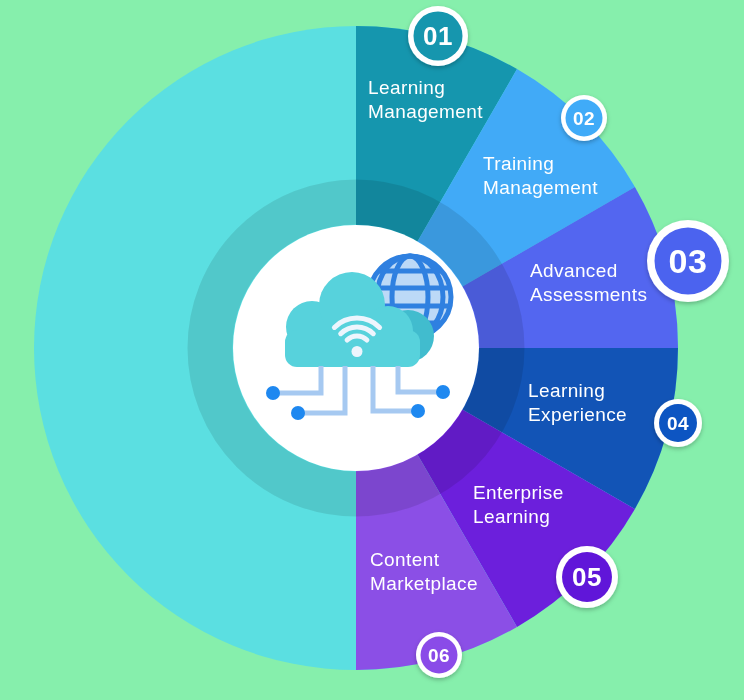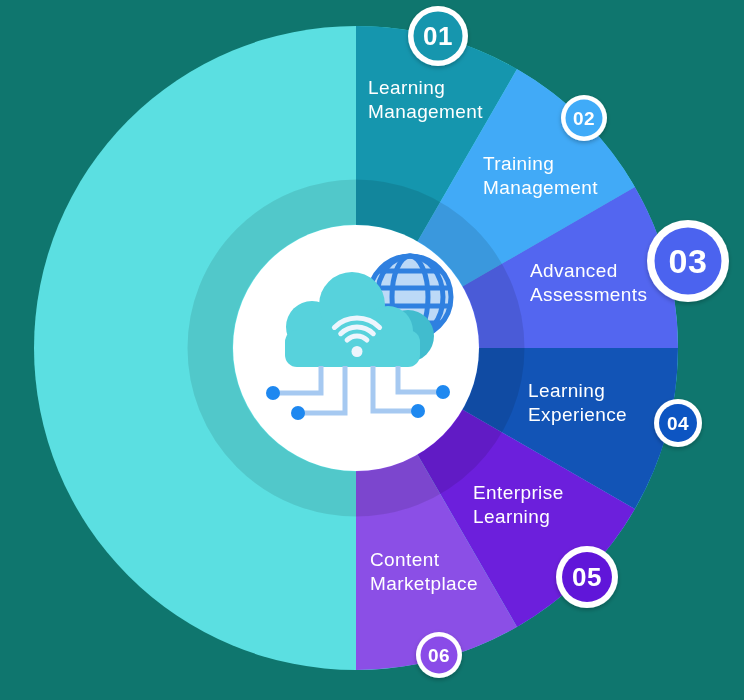--- a/index.html
+++ b/index.html
@@ -1,20 +1,20 @@
 <!DOCTYPE html>
 <html><head>
 <meta charset="utf-8">
 <style>
   html, body { margin: 0; padding: 0; background: #ffffff; }
   .stage {
     position: relative;
     width: 744px;
     height: 700px;
-    background: #0f766e;
+    background: #86efac;
     overflow: hidden;
     font-family: "Liberation Sans", sans-serif;
   }
   svg text { font-family: "Liberation Sans", sans-serif; }
   .seg-label {
     font-size: 19px;
     fill: #ffffff;
     font-weight: 500;
     letter-spacing: 0.4px;
   }

